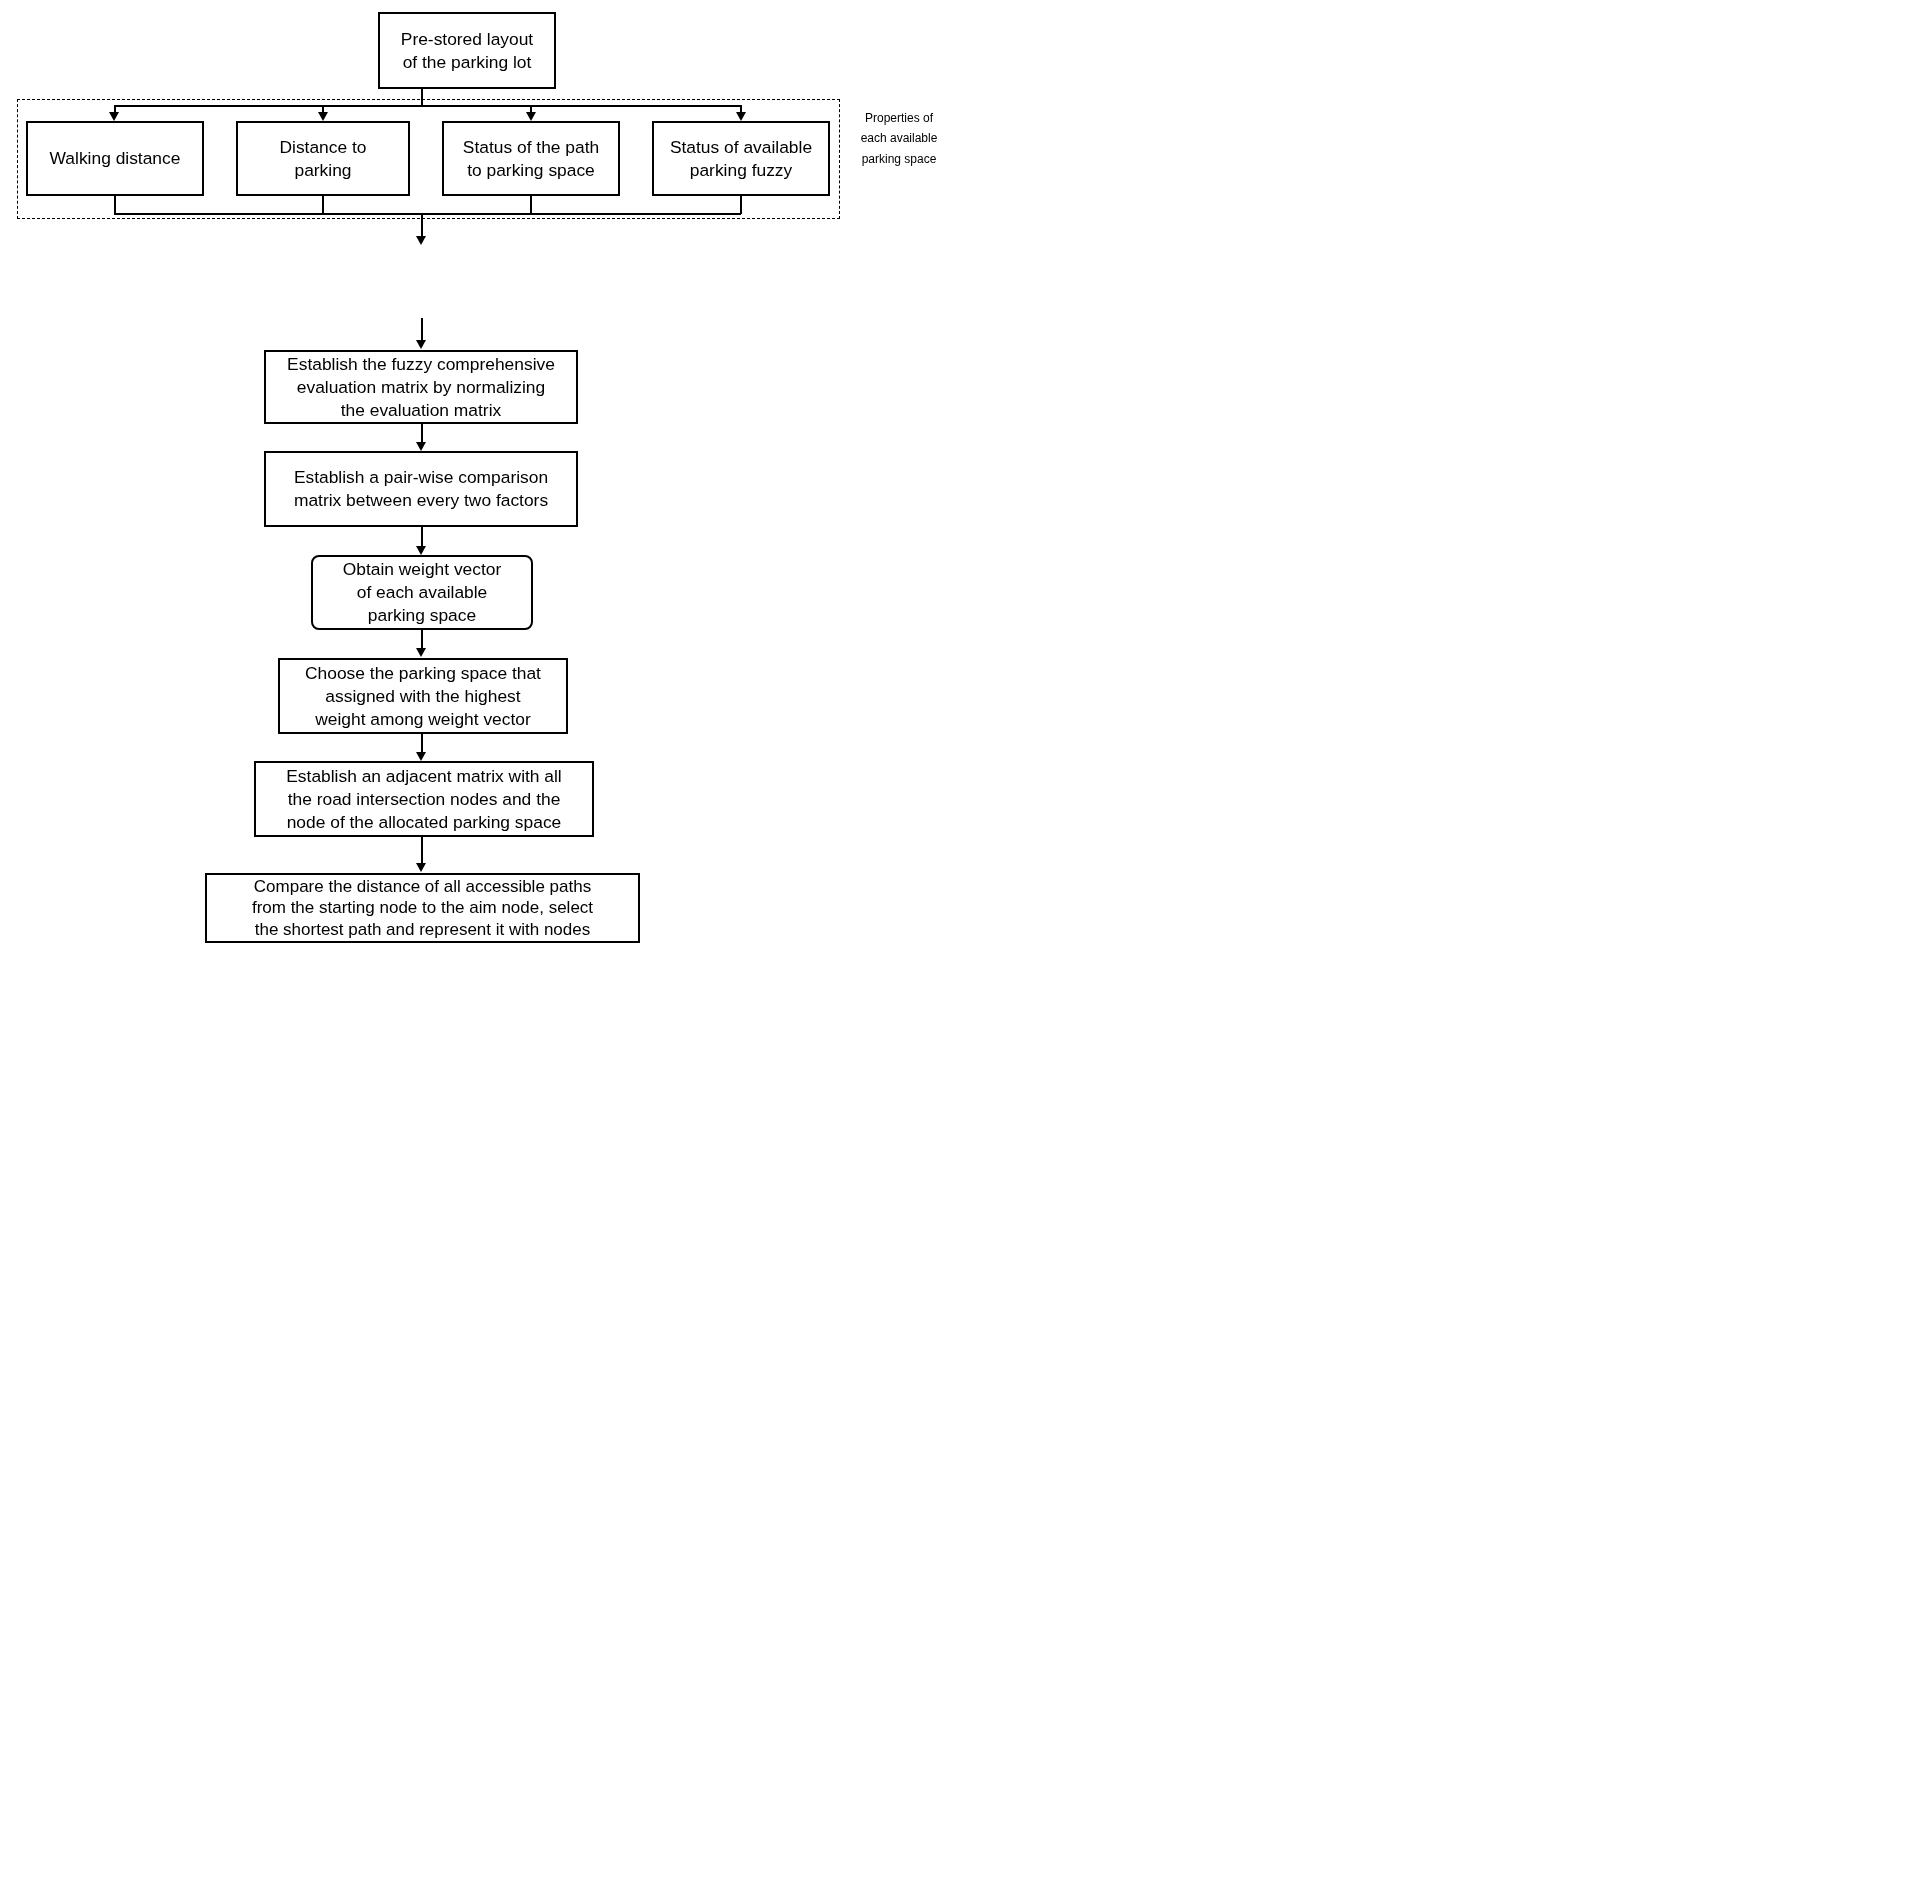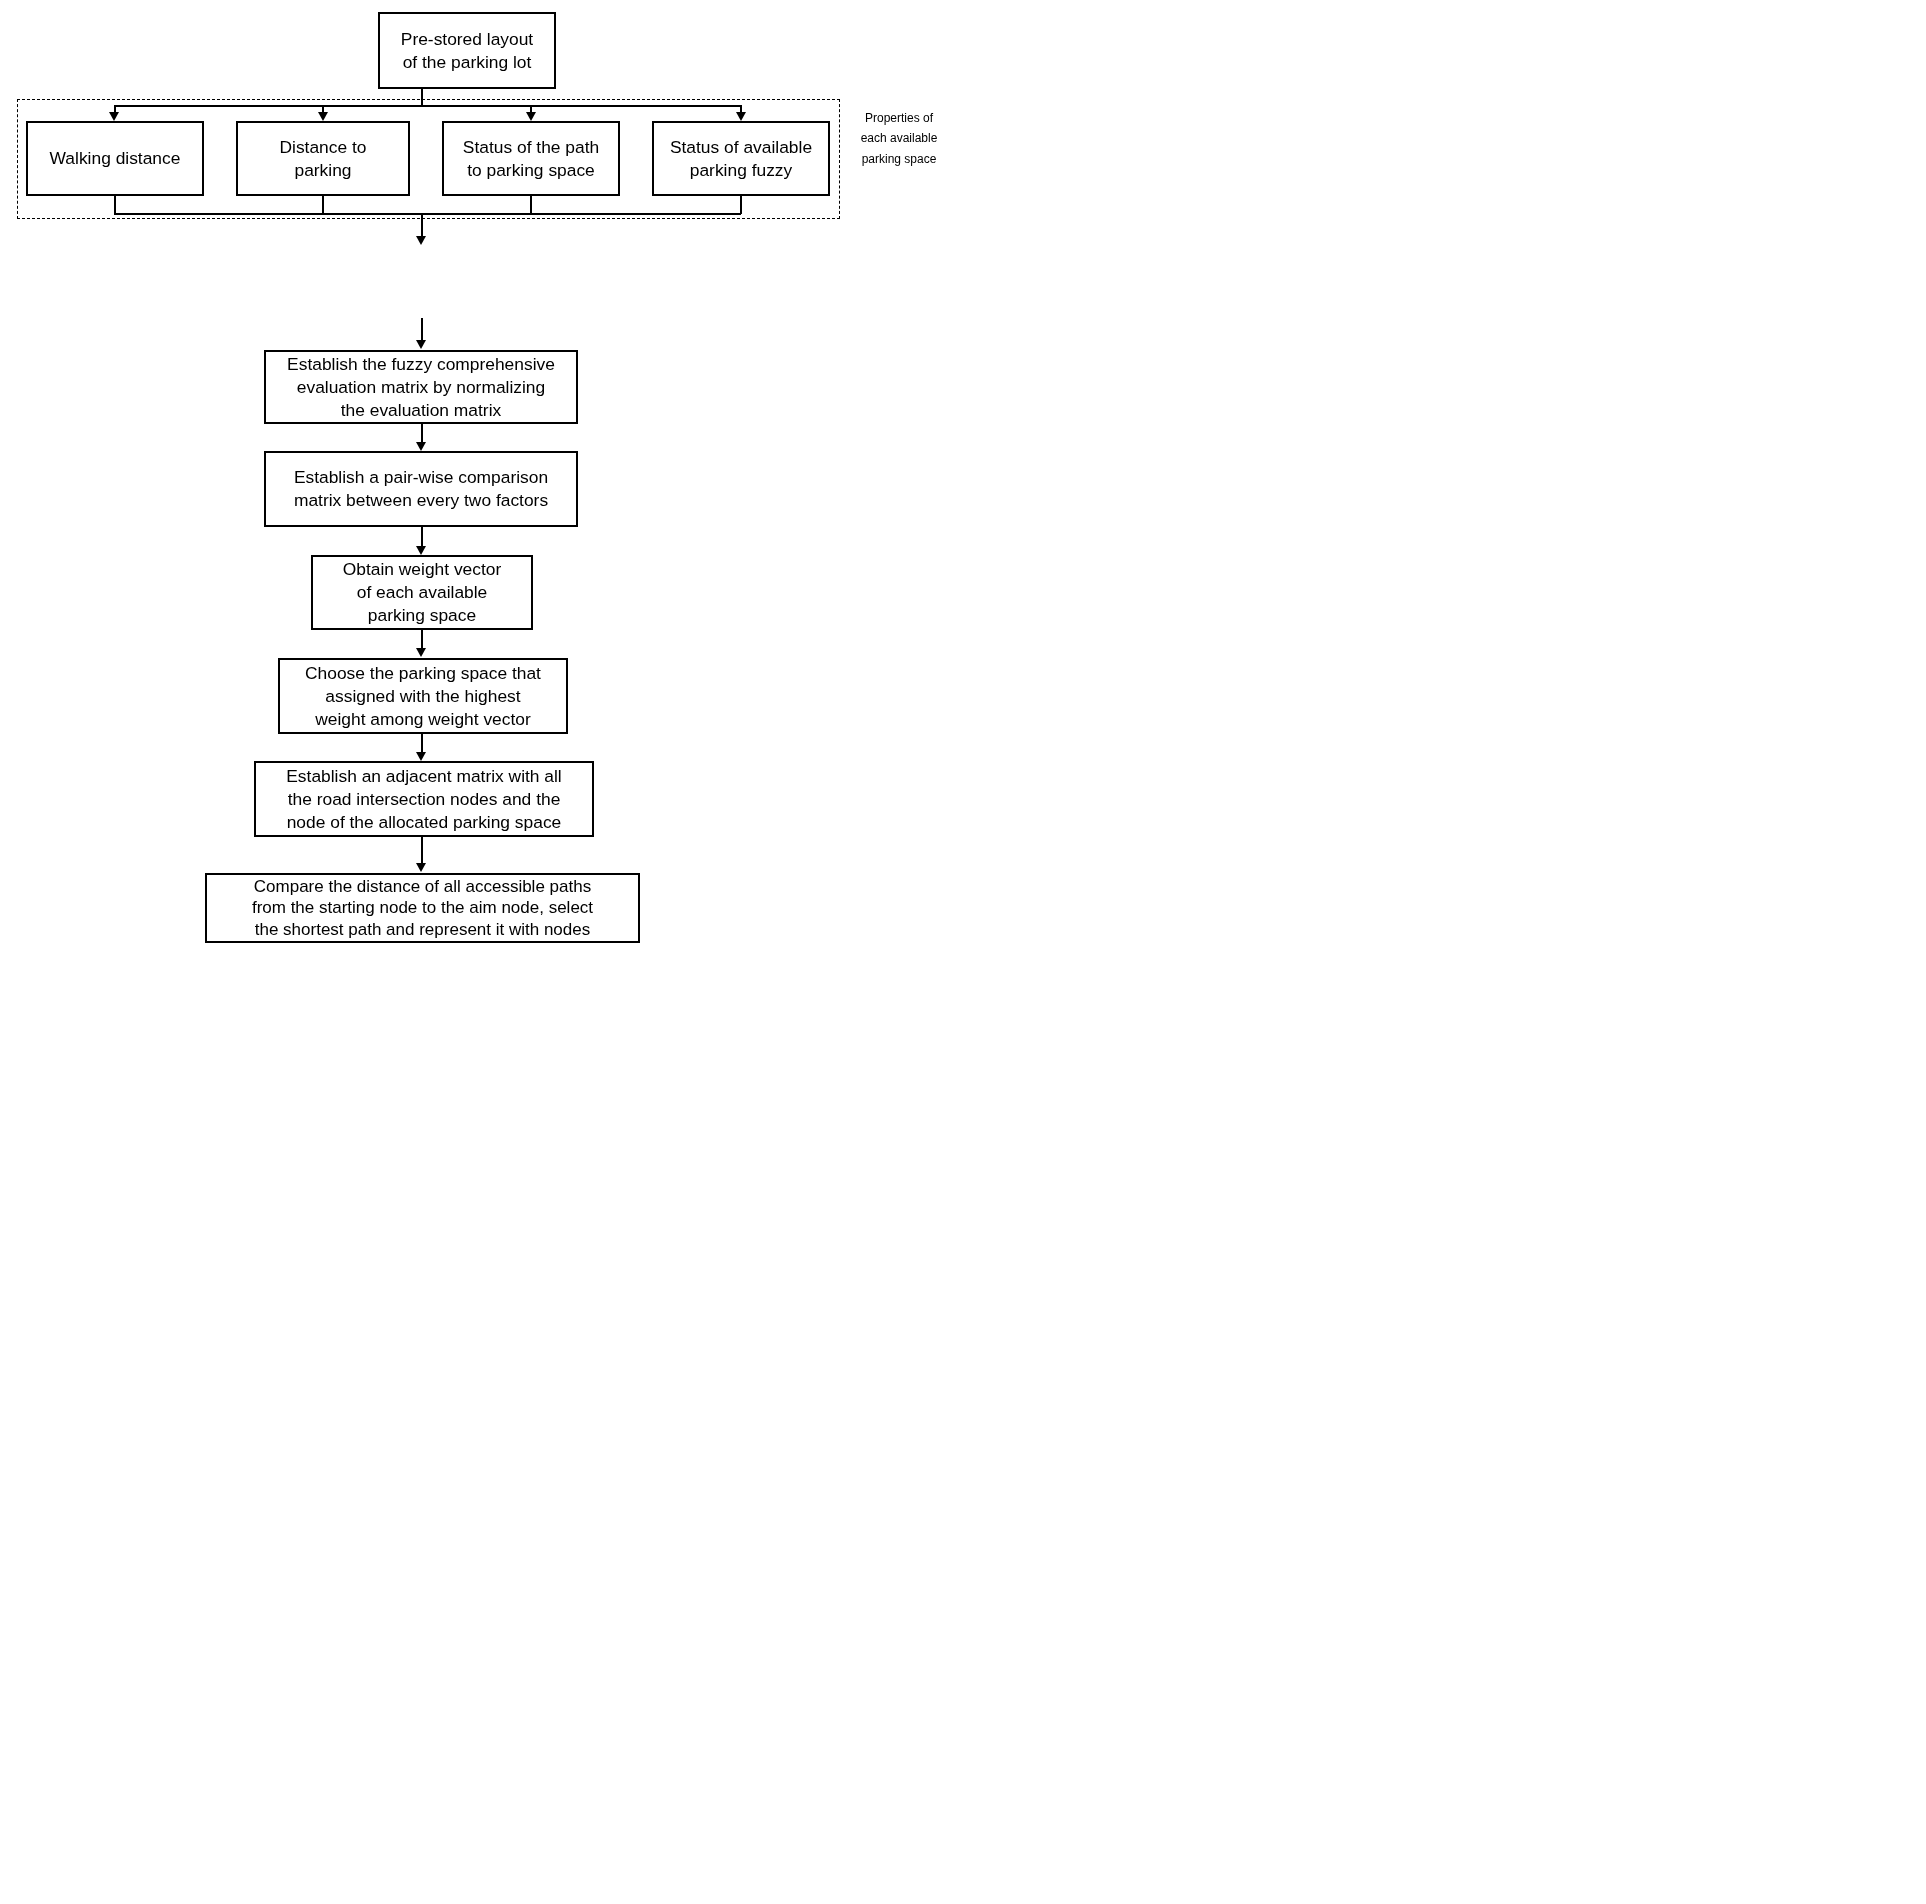--- a/index.html
+++ b/index.html
@@ -118,21 +118,21 @@
 
   <div class="vline" style="left:421px; top:423px; height:20px;"></div>
   <div class="arrowhead" style="left:416px; top:442px;"></div>
 
   <div class="node" style="left:264px; top:451px; width:314px; height:76px;">Establish a pair-wise comparison
 matrix between every two factors</div>
 
   <div class="vline" style="left:421px; top:526px; height:20px;"></div>
   <div class="arrowhead" style="left:416px; top:546px;"></div>
 
-  <div class="node" style="left:311px; top:555px; width:222px; height:75px;">Obtain weight vector
+  <div class="node" style="left:311px; top:555px; width:222px; height:75px;border-radius:8px;">Obtain weight vector
 of each available
 parking space</div>
 
   <div class="vline" style="left:421px; top:629px; height:20.3px;"></div>
   <div class="arrowhead" style="left:416px; top:648px;"></div>
 
   <div class="node" style="left:278px; top:658px; width:290px; height:76px;">Choose the parking space that
 assigned with the highest
 weight among weight vector</div>
 

